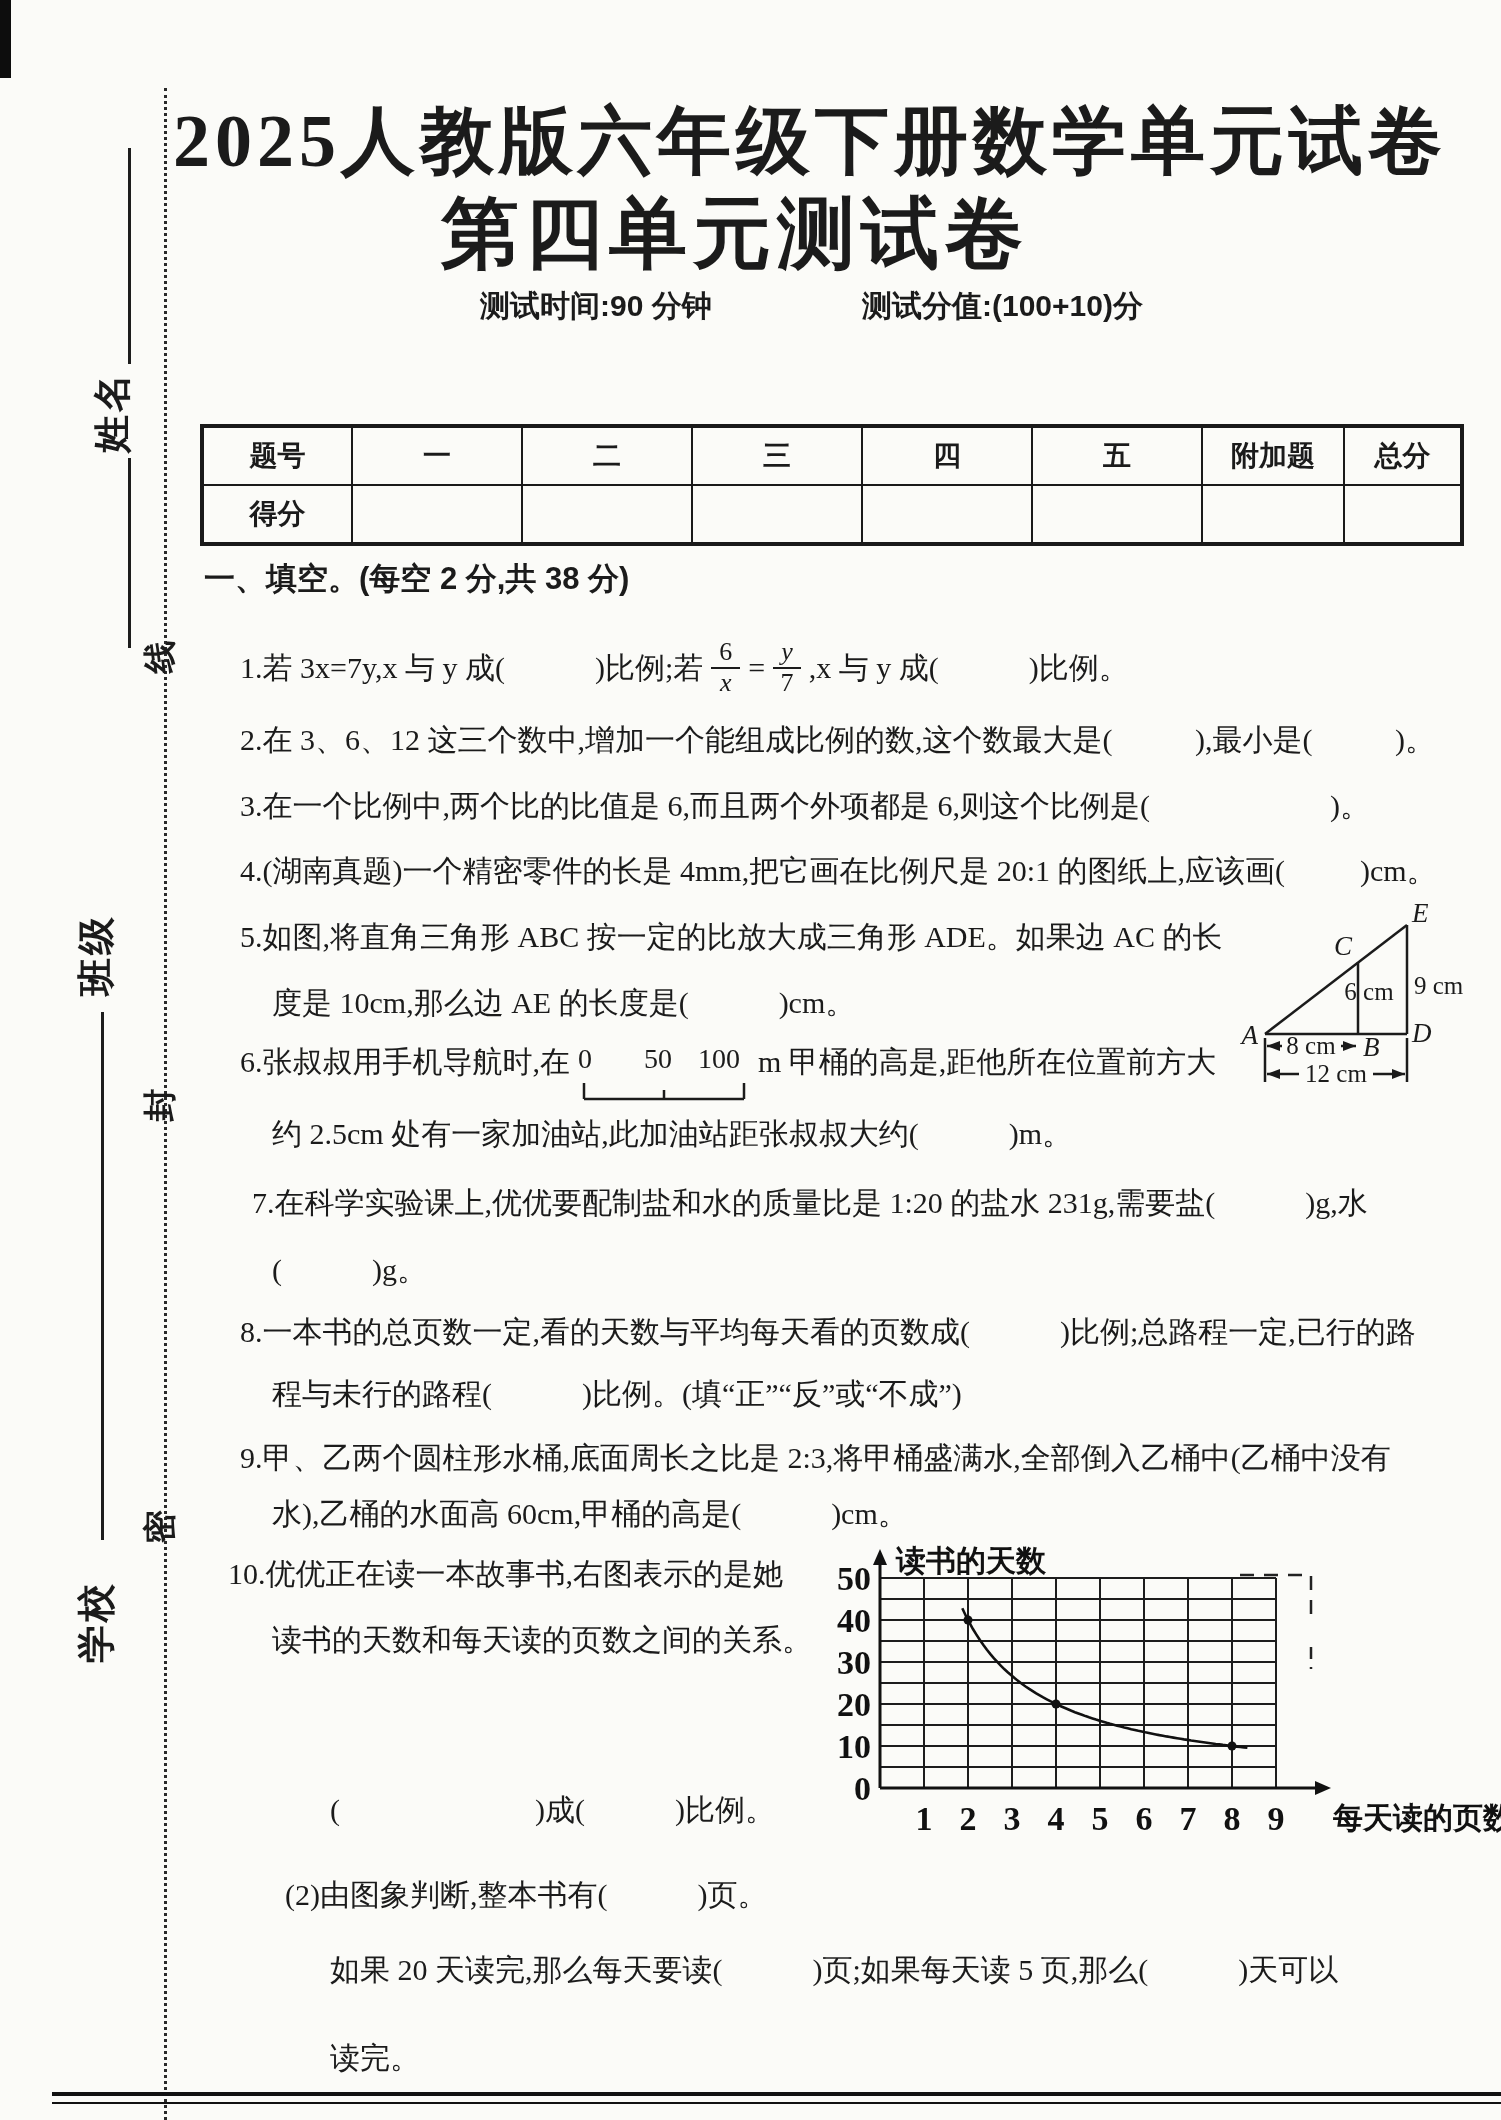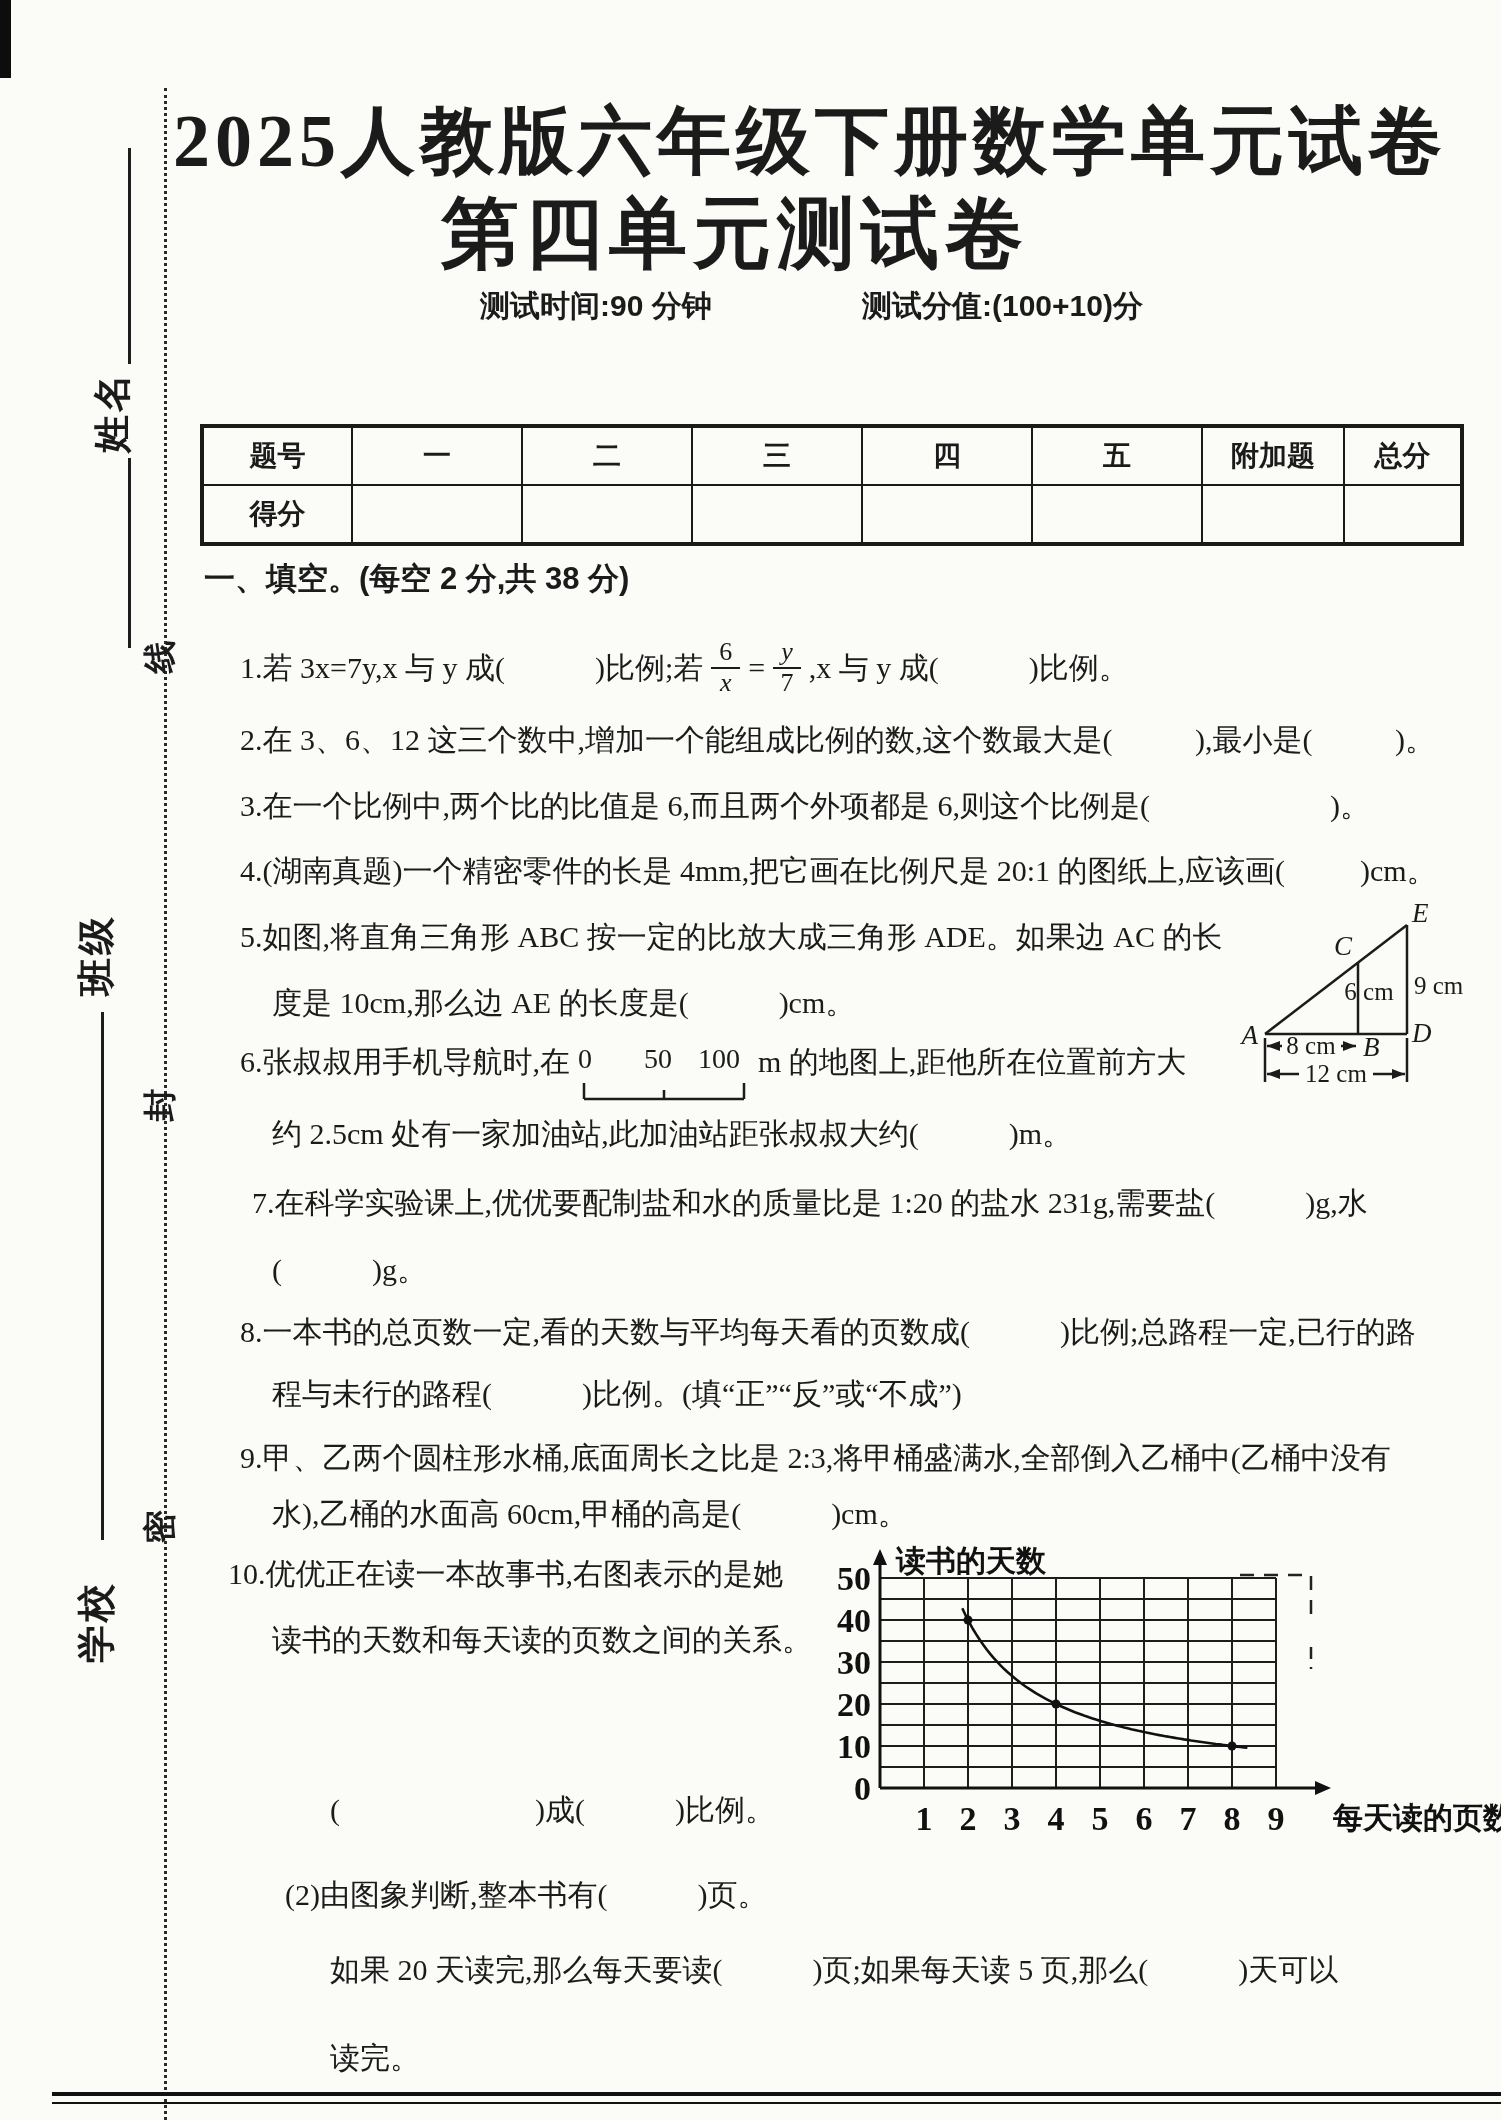--- a/index.html
+++ b/index.html
@@ -158,21 +158,21 @@
       <span class="num" style="left:122px;">100</span>
       <svg style="position:absolute;left:0;top:36px;" width="176" height="24" viewBox="0 0 176 24">
         <g stroke="#1b1b1b" stroke-width="2.5" fill="none">
           <line x1="8" y1="21" x2="168" y2="21"></line>
           <line x1="8" y1="5" x2="8" y2="21"></line>
           <line x1="88" y1="12" x2="88" y2="21"></line>
           <line x1="168" y1="5" x2="168" y2="21"></line>
         </g>
       </svg>
     </span>
-    <span>m 的地图上,距他所在位置前方大</span>
+    <span>m 甲桶的高是,距他所在位置前方大</span>
   </div>
   <div class="q-line" style="left:272px;top:1114px;">约 2.5cm 处有一家加油站,此加油站距张叔叔大约(            )m。</div>
 
   <div class="q-line" style="left:240px;top:1183px;margin-left:12px;">7.在科学实验课上,优优要配制盐和水的质量比是 1:20 的盐水 231g,需要盐(            )g,水</div>
   <div class="q-line" style="left:272px;top:1250px;">(            )g。</div>
   <div class="q-line" style="left:240px;top:1312px;">8.一本书的总页数一定,看的天数与平均每天看的页数成(            )比例;总路程一定,已行的路</div>
   <div class="q-line" style="left:272px;top:1374px;">程与未行的路程(            )比例。(填“正”“反”或“不成”)</div>
   <div class="q-line" style="left:240px;top:1438px;">9.甲、乙两个圆柱形水桶,底面周长之比是 2:3,将甲桶盛满水,全部倒入乙桶中(乙桶中没有</div>
   <div class="q-line" style="left:272px;top:1494px;">水),乙桶的水面高 60cm,甲桶的高是(            )cm。</div>
 

